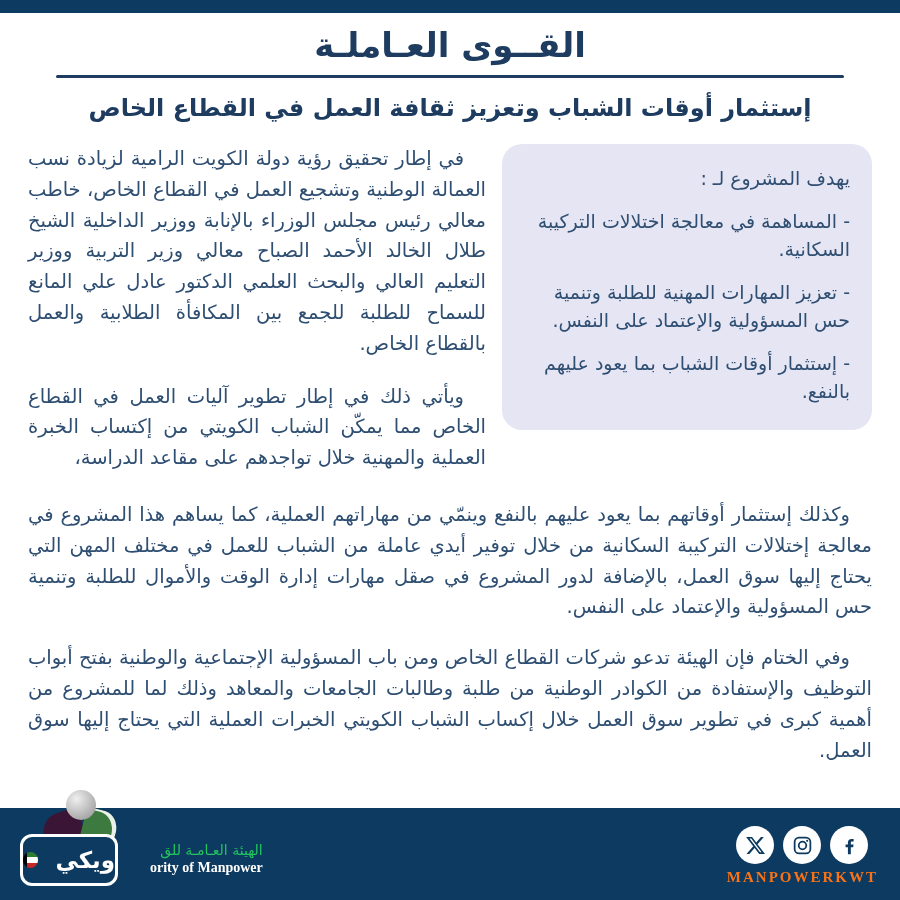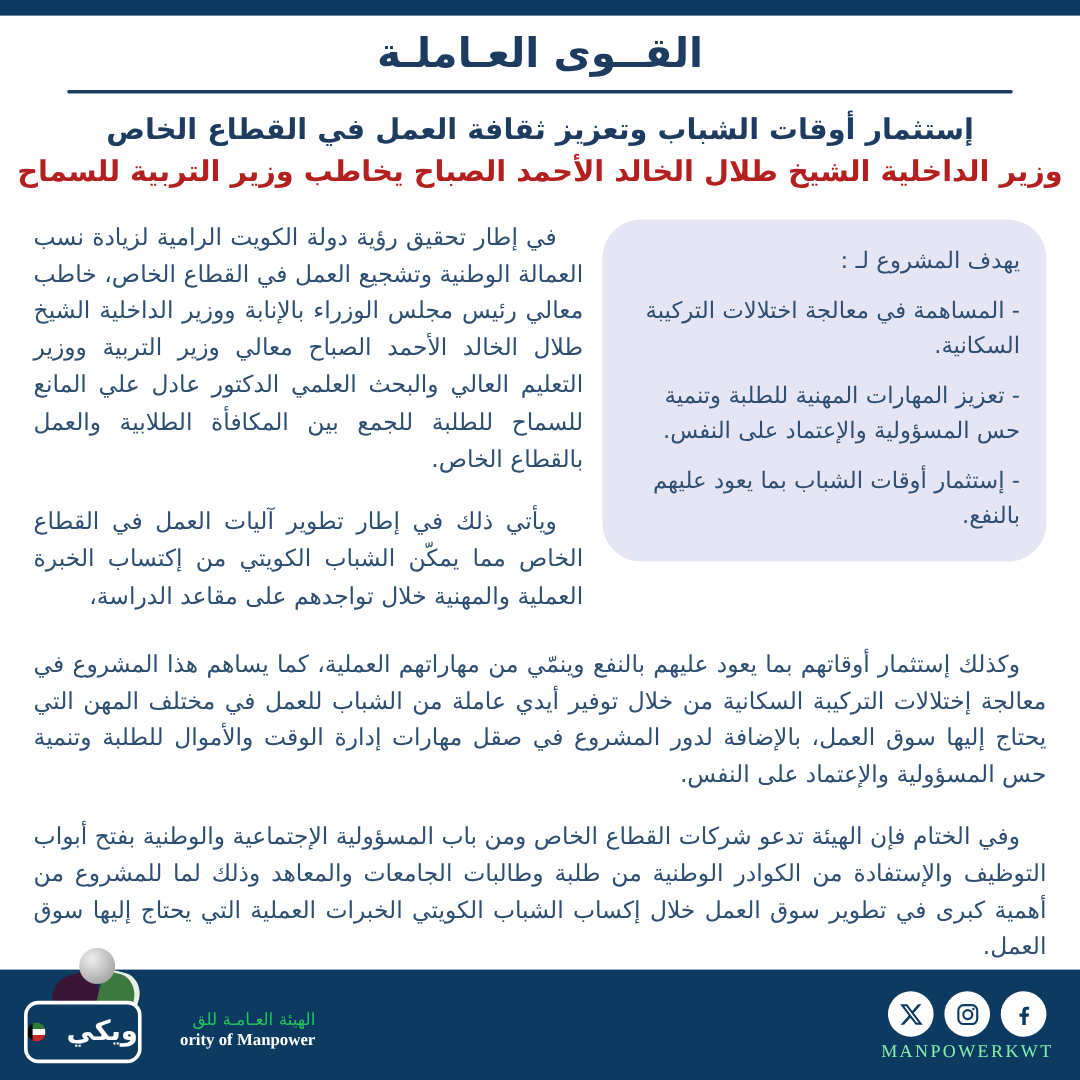--- a/index.html
+++ b/index.html
@@ -17,21 +17,21 @@
   }
   .subheadline{
     margin-top:4px;text-align:center;font-size:24px;font-weight:bold;color:#b42020;
     direction:rtl;line-height:1.45;
   }
   .columns{
     display:flex;direction:rtl;align-items:flex-start;gap:16px;
     margin:22px 28px 0 28px;
   }
   .goals-box{
-    width:330px;flex:0 0 330px;background:#e6e5f3;border-radius:32px;
+    width:330px;flex:0 0 330px;background:#e6e5f3;border-radius:20px;
     padding:20px 22px 24px 18px;font-size:19px;color:#2e4e72;line-height:1.5;
   }
   .goals-heading{margin:0 0 14px 0;font-weight:bold;font-weight:normal;}
   .goal-item{margin:0 0 14px 0;}
   .goal-item:last-child{margin-bottom:0;}
   .text-col{
     flex:1;font-size:19.5px;line-height:1.58;text-align:justify;direction:rtl;color:#2e4e72;
   }
   .text-col p{margin:0 0 22px 0;text-indent:22px;}
   .full-paragraphs{
@@ -73,39 +73,38 @@
   .org-ar{direction:rtl;font-size:14px;color:#22c55e;white-space:nowrap;}
   .org-en{font-family:"Liberation Serif",serif;font-weight:bold;font-size:14px;color:#ffffff;white-space:nowrap;margin-top:2px;padding-left:32px;}
   .social{position:absolute;right:22px;bottom:14px;text-align:center;}
   .social-icons{display:flex;gap:9px;justify-content:center;}
   .icon-circle{
     width:38px;height:38px;border-radius:50%;background:#ffffff;
     display:flex;align-items:center;justify-content:center;
   }
   .icon-circle svg{display:block;}
   .handle{
-    margin-top:5px;font-family:"Liberation Serif",serif;font-weight:normal;
-    font-size:15px;letter-spacing:2px;color:#86efac;
+    margin-top:5px;font-family:"Liberation Serif",serif;font-weight:bold;
+    font-size:15px;letter-spacing:2px;color:#f97316;
   }
 </style>
 </head>
 <body>
 
 <div class="page">
 
   <div class="topbar"></div>
 
   <div class="doc-title">القــوى العـاملـة</div>
 
   <div class="divider"></div>
 
   <div class="headline">إستثمار أوقات الشباب وتعزيز ثقافة العمل في القطاع الخاص</div>
 
   <div class="subheadline">
-    <div>وزير الداخلية الشيخ طلال الخالد الأحمد الصباح يخاطب وزير التربية للسماح</div>
   </div>
 
   <div class="columns">
 
     <div class="goals-box">
       <p class="goals-heading">يهدف المشروع لـ :</p>
       <p class="goal-item">- المساهمة في معالجة اختلالات التركيبة السكانية.</p>
       <p class="goal-item">- تعزيز المهارات المهنية للطلبة وتنمية حس المسؤولية والإعتماد على النفس.</p>
       <p class="goal-item">- إستثمار أوقات الشباب بما يعود عليهم بالنفع.</p>
     </div>

